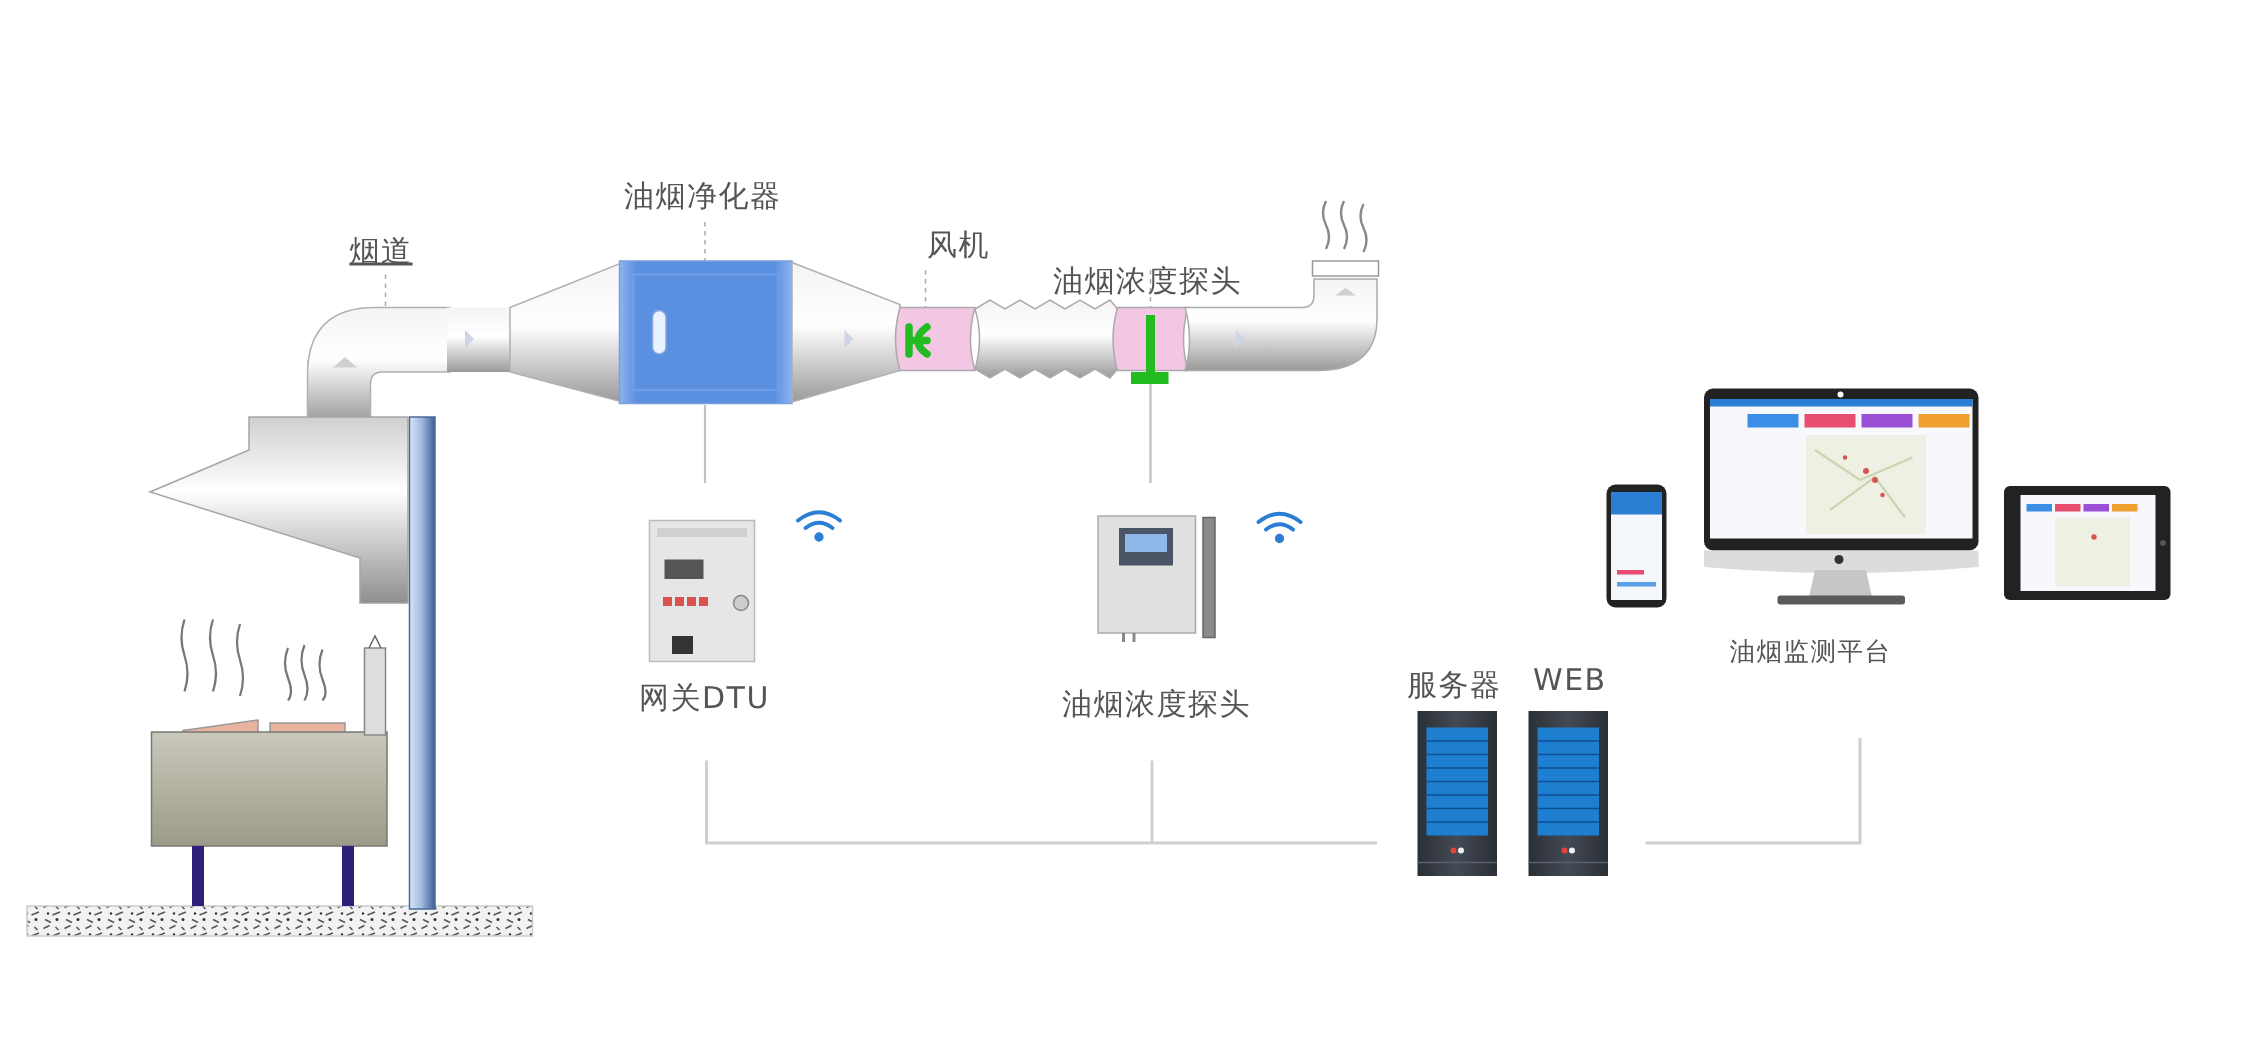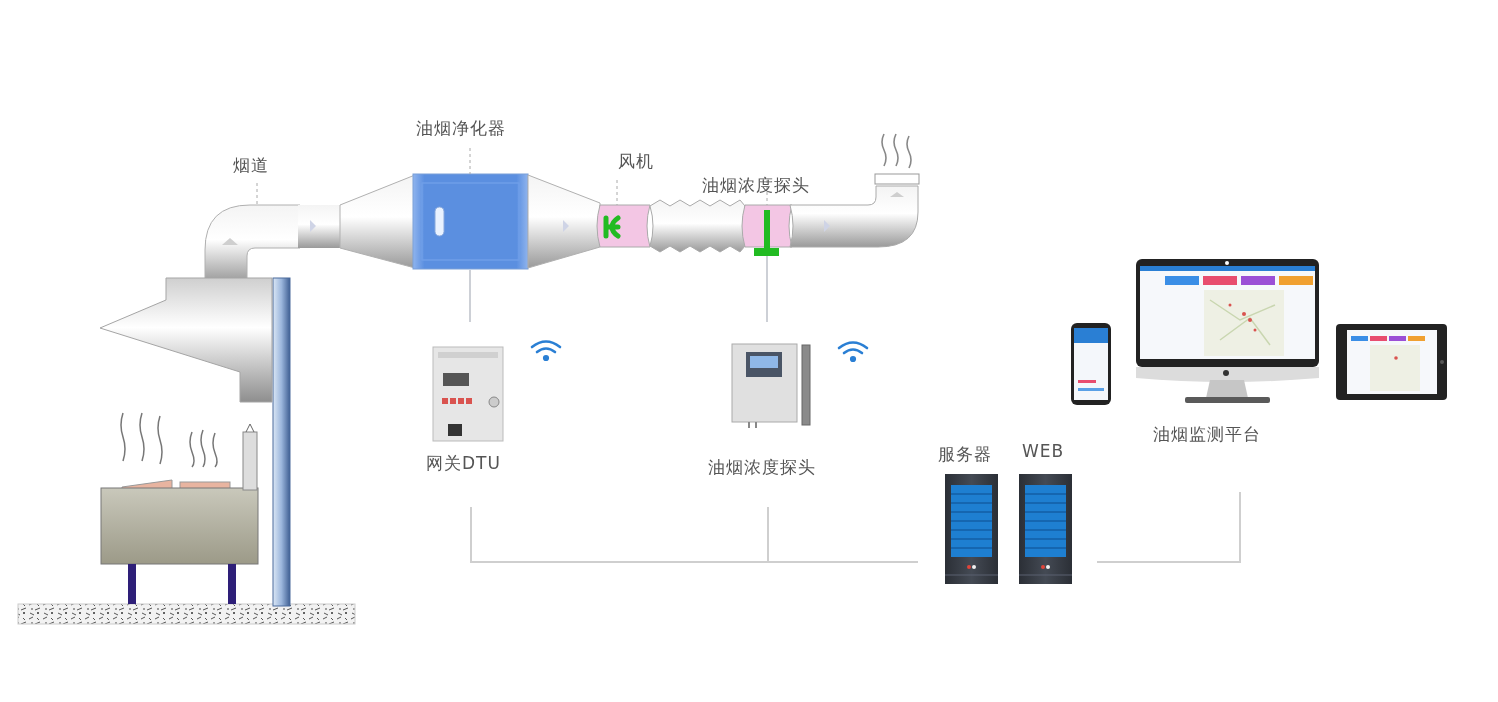--- a/index.html
+++ b/index.html
@@ -1,18 +1,18 @@
 <!DOCTYPE html>
 <html><head>
 <meta charset="utf-8">
 <style>
   html, body { margin: 0; padding: 0; background: #ffffff; }
   body { width: 1498px; height: 702px; position: relative; overflow: hidden;
          font-family: "DejaVu Sans", "Liberation Sans", sans-serif; color: #555; }
-  .lbl { position: absolute; font-size: 17px; color: #555; white-space: nowrap; letter-spacing: 1px; }
+  .lbl { position: absolute; font-size: 20px; color: #555; white-space: nowrap; letter-spacing: 1px; }
   svg.scene { position: absolute; left: 0; top: 0; }
 </style>
 </head>
 <body>
 
 <svg class="scene" width="1498" height="702" viewBox="0 0 1498 702">
   <defs>
     <linearGradient id="ductG" x1="0" y1="0" x2="0" y2="1">
       <stop offset="0" stop-color="#f4f4f4"></stop>
       <stop offset="0.45" stop-color="#ffffff"></stop>
@@ -228,21 +228,21 @@
     <rect x="1351" y="336" width="17" height="5" fill="#3a8ee6"></rect>
     <rect x="1370" y="336" width="17" height="5" fill="#e84d6f"></rect>
     <rect x="1389" y="336" width="17" height="5" fill="#9b4fd6"></rect>
     <rect x="1408" y="336" width="17" height="5" fill="#f0a030"></rect>
     <rect x="1370" y="345" width="50" height="46" fill="#eef0e4"></rect>
     <circle cx="1396" cy="358" r="1.8" fill="#d9534f"></circle>
     <circle cx="1442" cy="362" r="2" fill="#555"></circle>
   </g>
 </svg>
 
-<div class="lbl" style="left:233px; top:154px;">烟道</div>
+<div class="lbl" style="left:233px; top:154px;text-decoration:underline;">烟道</div>
 <div class="lbl" style="left:416px; top:117px;">油烟净化器</div>
 <div class="lbl" style="left:618px; top:150px;">风机</div>
 <div class="lbl" style="left:702px; top:150px;margin-top:24px;">油烟浓度探头</div>
 <div class="lbl" style="left:426px; top:452px;">网关DTU</div>
 <div class="lbl" style="left:708px; top:456px;">油烟浓度探头</div>
 <div class="lbl" style="left:938px; top:443px;">服务器</div>
 <div class="lbl" style="left:1022px; top:441px;text-align:right;">WEB</div>
 <div class="lbl" style="left:1153px; top:423px; font-size:17px;">油烟监测平台</div>
 
 </body></html>

